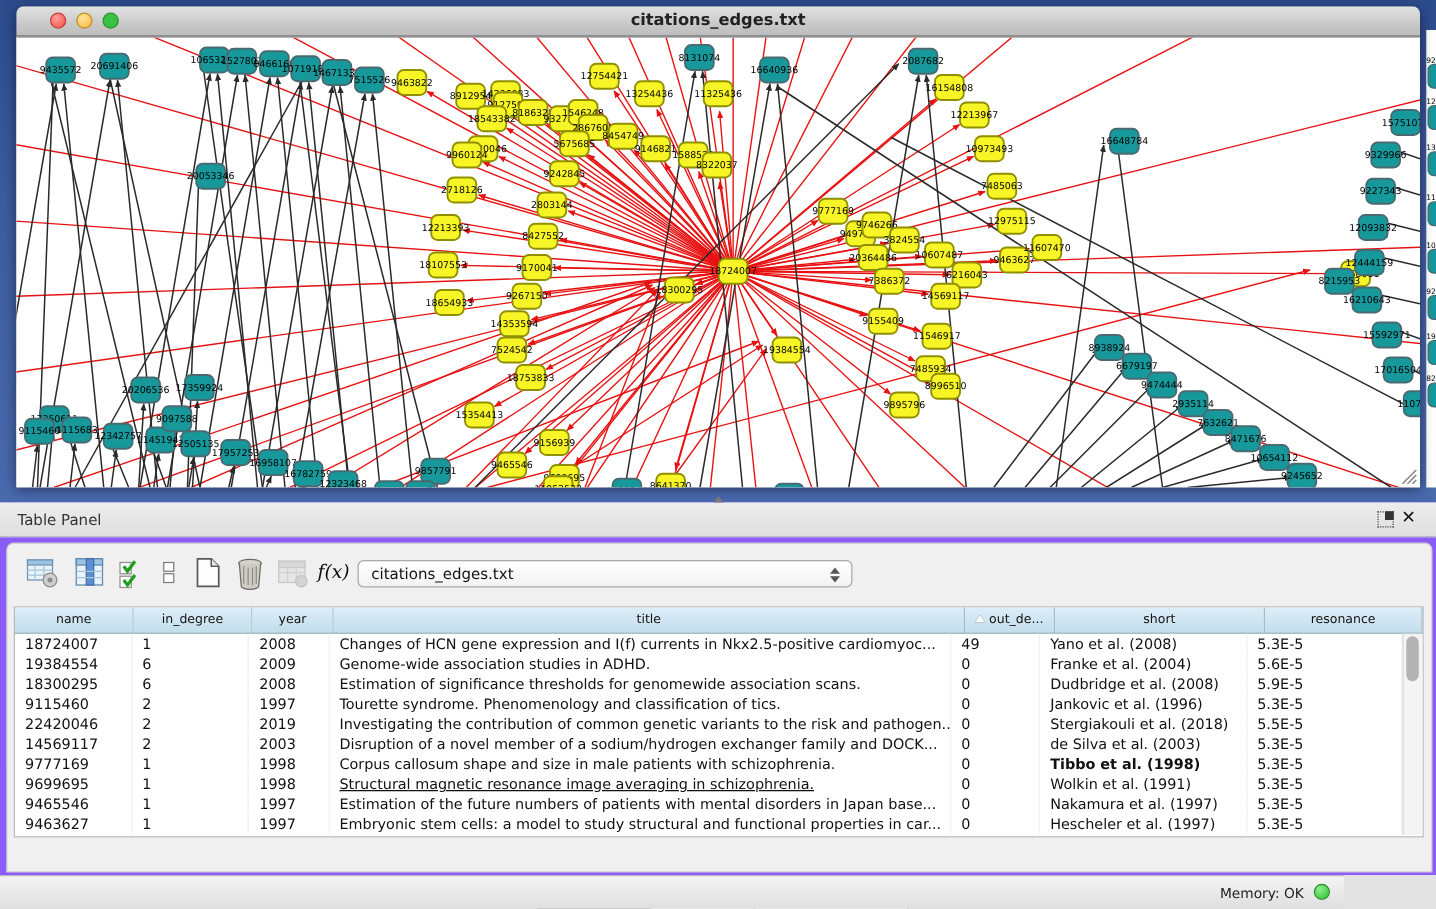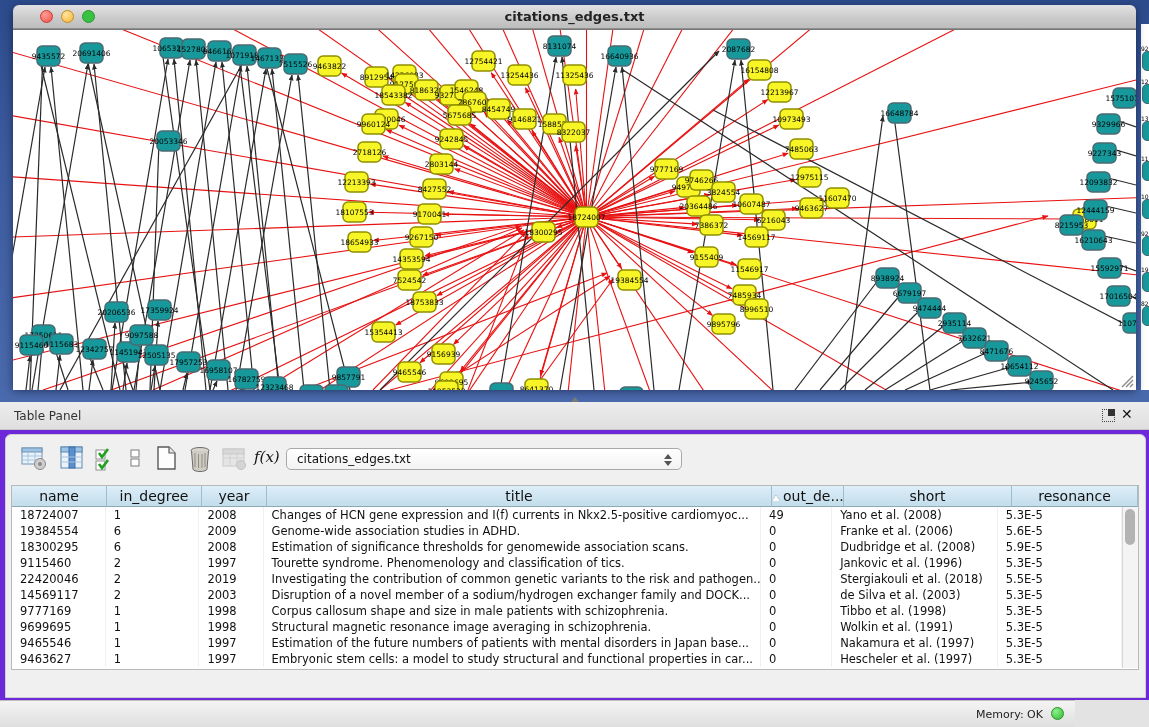--- a/index.html
+++ b/index.html
@@ -18,42 +18,42 @@
   .tl{position:absolute;top:5px;width:13px;height:13px;border-radius:50%;box-sizing:border-box;}
   #tl-close{left:27px;background:radial-gradient(circle at 35% 30%,#ff9d97,#f25247);border:1px solid #ca3a32;}
   #tl-min{left:48px;background:radial-gradient(circle at 35% 30%,#ffe2a0,#f7b931);border:1px solid #c38d22;}
   #tl-zoom{left:69px;background:radial-gradient(circle at 35% 30%,#a4eea0,#38c241;);border:1px solid #2b9431;background-color:#38c241;}
   #win-title{position:absolute;left:0;right:0;top:4px;text-align:center;font-size:13px;font-weight:600;color:#222;}
   #canvas{position:absolute;left:0;top:24px;width:1123px;height:360px;background:#fff;overflow:hidden;
           border-top:1px solid #777;}
   #net{position:absolute;left:0;top:0;}
   .grip{position:absolute;right:2px;bottom:2px;width:18px;height:16px;}
   
-  #table-panel{position:absolute;left:0;top:402px;width:1149px;height:298px;background:#6d28d9;}
+  #table-panel{position:absolute;left:0;top:402px;width:1149px;height:298px;background:#8b5cf6;}
   #tp-header{position:absolute;left:0;top:0;width:1149px;height:27px;background:linear-gradient(#ededed,#dfdfdf);
              border-bottom:1px solid #c6c6c6;}
   #tp-title{position:absolute;left:14px;top:7px;font-size:12px;color:#333;}
   #tp-float{position:absolute;left:1102px;top:7px;width:13px;height:13px;border:1px dotted #444;box-sizing:border-box;}
   #tp-float::after{content:"";position:absolute;right:-1px;top:-1px;width:7px;height:7px;background:#333;}
   #tp-close{position:absolute;left:1121px;top:4px;font-size:14px;font-weight:bold;color:#111;cursor:default;}
   #tp-card{position:absolute;left:5px;top:32px;width:1139px;height:262px;background:#f0f0f0;
            border:1px solid #cfcfcf;border-radius:6px 6px 0 0;}
   .tbico{position:absolute;top:9px;width:28px;height:28px;}
   #network-select{position:absolute;left:280px;top:13px;width:396px;height:22px;background:linear-gradient(#fff,#f3f3f3);
         border:1px solid #a9a9a9;border-radius:5px;box-sizing:border-box;font-size:12px;color:#111;}
   #network-select .val{position:absolute;left:10px;top:3px;}
   .stepper{position:absolute;right:8px;top:3px;width:9px;height:16px;}
   .stepper div{width:0;height:0;border-left:4px solid transparent;border-right:4px solid transparent;margin:2px 0;}
   .st-up{border-bottom:5px solid #555;}
   .st-dn{border-top:5px solid #555;}
   #tablewrap{position:absolute;left:5px;top:50px;width:1126px;height:183px;background:#fff;border:1px solid #b9b9b9;}
   #thead{position:absolute;left:0;top:0;height:21px;width:1126px;display:flex;}
   .hcell{height:21px;box-sizing:border-box;background:linear-gradient(180deg,#ddeef8,#c3ddeb);
          border-right:1px solid #9fbecd;border-bottom:1px solid #8ba9b9;
-         font-size:14px;color:#111;text-align:center;line-height:20px;overflow:hidden;white-space:nowrap;}
+         font-size:10px;color:#111;text-align:center;line-height:20px;overflow:hidden;white-space:nowrap;}
   .sorttri{display:inline-block;width:0;height:0;border-left:4px solid transparent;border-right:4px solid transparent;
            border-bottom:6px solid #fff;margin-right:3px;position:relative;top:0px;
            filter:drop-shadow(0 0 0.5px #336);}
   #tbody{position:absolute;left:0;top:21px;width:1110px;}
   .trow{display:flex;height:16px;}
   .tcell{box-sizing:border-box;font-size:11.5px;color:#111;line-height:16px;white-space:nowrap;overflow:hidden;
          padding-left:8px;border-right:1px solid #f0f0f0;}
   #vscroll{position:absolute;right:0;top:21px;width:15px;height:161px;background:#f4f4f4;border-left:1px solid #d8d8d8;}
   #vthumb{position:absolute;left:2px;top:2px;width:10px;height:36px;border-radius:5px;background:#b3b3b3;}
   #tabs{position:absolute;left:423px;top:271px;height:22px;display:flex;border:1px solid #8d8d8d;border-radius:5px;
@@ -605,21 +605,21 @@
             <div class="tcell" style="width: 72px;">49</div>
             <div class="tcell" style="width: 168px;">Yano et al. (2008)</div>
             <div class="tcell" style="width: 126px;">5.3E-5</div>
           </div>
           <div class="trow">
             <div class="tcell" style="width: 95px;">19384554</div>
             <div class="tcell" style="width: 95px;">6</div>
             <div class="tcell" style="width: 65px;">2009</div>
             <div class="tcell" style="width: 505px;">Genome-wide association studies in ADHD.</div>
             <div class="tcell" style="width: 72px;">0</div>
-            <div class="tcell" style="width: 168px;">Franke et al. (2006)</div>
+            <div class="tcell" style="width: 168px;">Franke et al. (2004)</div>
             <div class="tcell" style="width: 126px;">5.6E-5</div>
           </div>
           <div class="trow">
             <div class="tcell" style="width: 95px;">18300295</div>
             <div class="tcell" style="width: 95px;">6</div>
             <div class="tcell" style="width: 65px;">2008</div>
             <div class="tcell" style="width: 505px;">Estimation of significance thresholds for genomewide association scans.</div>
             <div class="tcell" style="width: 72px;">0</div>
             <div class="tcell" style="width: 168px;">Dudbridge et al. (2008)</div>
             <div class="tcell" style="width: 126px;">5.9E-5</div>
@@ -650,28 +650,28 @@
             <div class="tcell" style="width: 72px;">0</div>
             <div class="tcell" style="width: 168px;">de Silva et al. (2003)</div>
             <div class="tcell" style="width: 126px;">5.3E-5</div>
           </div>
           <div class="trow">
             <div class="tcell" style="width: 95px;">9777169</div>
             <div class="tcell" style="width: 95px;">1</div>
             <div class="tcell" style="width: 65px;">1998</div>
             <div class="tcell" style="width: 505px;">Corpus callosum shape and size in male patients with schizophrenia.</div>
             <div class="tcell" style="width: 72px;">0</div>
-            <div class="tcell" style="width: 168px;">Tibbo et al. (1998)</div>
+            <div class="tcell" style="width: 168px; font-weight: bold;">Tibbo et al. (1998)</div>
             <div class="tcell" style="width: 126px;">5.3E-5</div>
           </div>
           <div class="trow">
             <div class="tcell" style="width: 95px;">9699695</div>
             <div class="tcell" style="width: 95px;">1</div>
             <div class="tcell" style="width: 65px;">1998</div>
-            <div class="tcell" style="width: 505px;">Structural magnetic resonance image averaging in schizophrenia.</div>
+            <div class="tcell" style="width: 505px; text-decoration: underline;">Structural magnetic resonance image averaging in schizophrenia.</div>
             <div class="tcell" style="width: 72px;">0</div>
             <div class="tcell" style="width: 168px;">Wolkin et al. (1991)</div>
             <div class="tcell" style="width: 126px;">5.3E-5</div>
           </div>
           <div class="trow">
             <div class="tcell" style="width: 95px;">9465546</div>
             <div class="tcell" style="width: 95px;">1</div>
             <div class="tcell" style="width: 65px;">1997</div>
             <div class="tcell" style="width: 505px;">Estimation of the future numbers of patients with mental disorders in Japan base...</div>
             <div class="tcell" style="width: 72px;">0</div>

